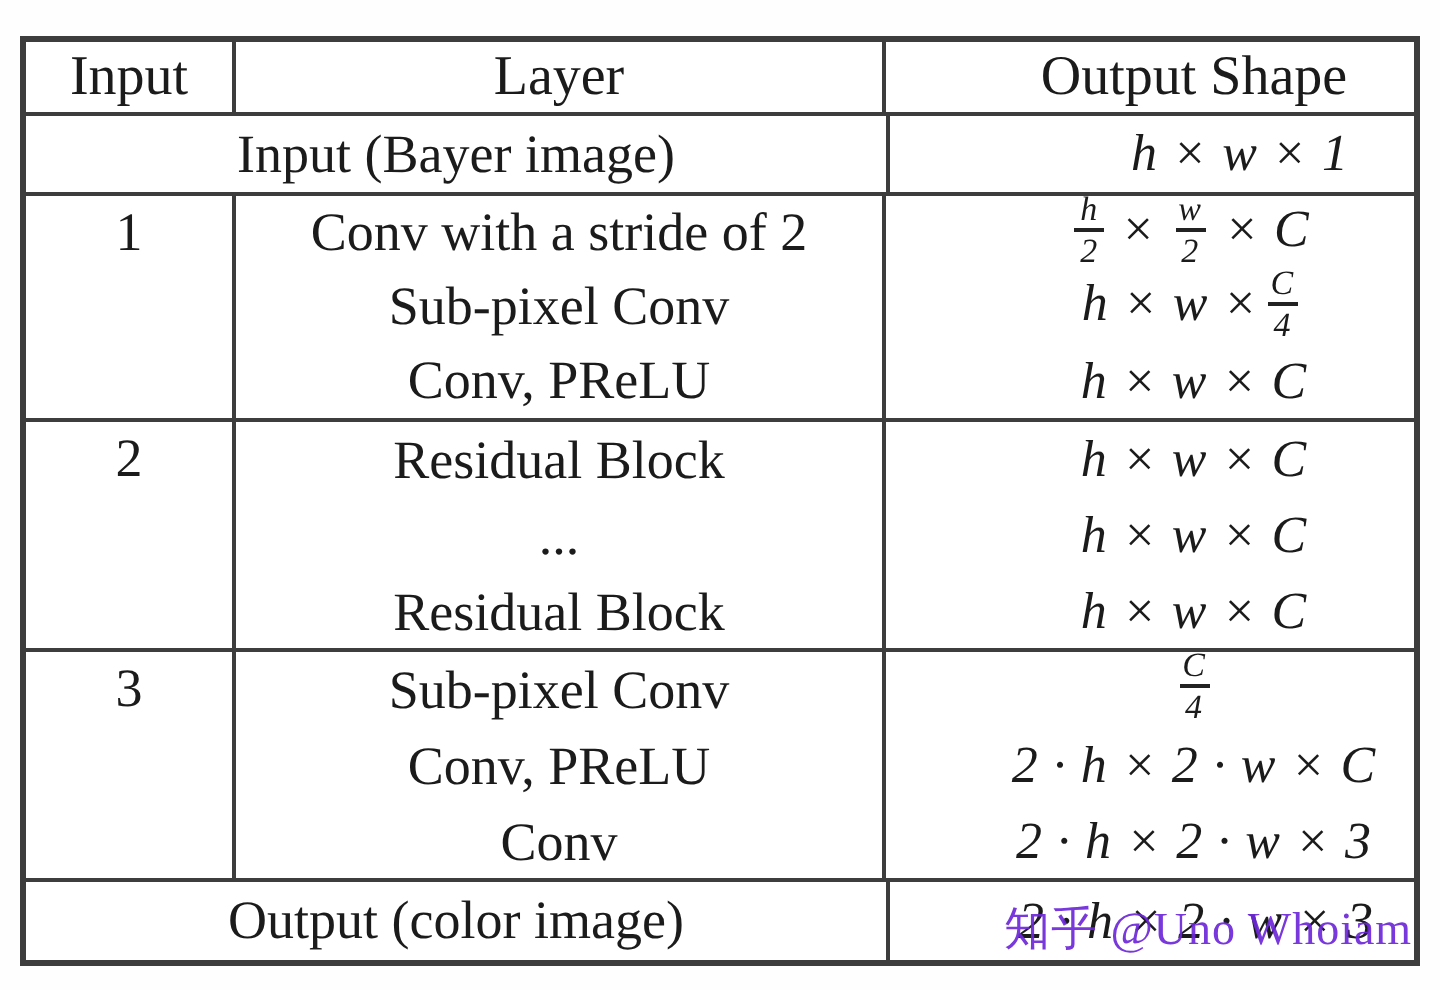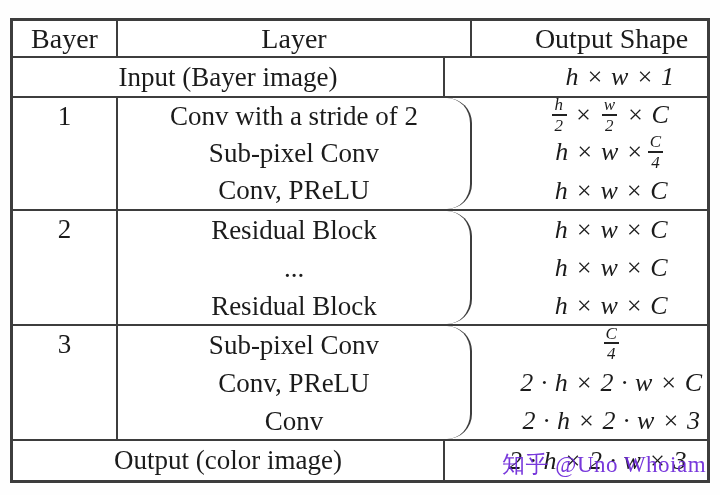--- a/index.html
+++ b/index.html
@@ -22,31 +22,31 @@
   .row-stage1  { height:113px; }
   .row-stage2  { height:115px; }
   .row-stage3  { height:115px; }
   .row-output  { flex:1; }
 
   .cell { border-right:2px solid #3d3d3d; display:flex; flex-direction:column;
           align-items:center; justify-content:center; overflow:hidden; }
   .cell:last-child { border-right:none;margin-left:44px; }
 
   .col-stage { width:105px; flex:none; }
-  .col-layer { width:354px; flex:none; }
+  .col-layer { width:325px; flex:none; }
   .col-shape { flex:1; }
   .col-span2 { width:432px; flex:none; }
 
   .hdr { font-size:28px; line-height:35px; }
 
   .txt { font-size:27px; line-height:37px; white-space:nowrap; }
 
   .math { font-style:italic; font-size:26px; white-space:nowrap; letter-spacing:0.5px; }
 
-  .lines { justify-content:space-between;border-radius:25px; }
+  .lines { justify-content:center; }
   .lines .txt, .lines .mline { height:37px; line-height:37px; display:flex;
           align-items:center; justify-content:center; width:100%; }
   .row-stage2 .lines .txt, .row-stage2 .lines .mline,
   .row-stage3 .lines .txt, .row-stage3 .lines .mline { height:38px; line-height:38px; }
 
   .stage-num { justify-content:flex-start; }
   .stage-num .txt { height:37px; line-height:37px; }
 
   .frac { display:inline-flex; flex-direction:column; align-items:center;
           vertical-align:middle; line-height:1; margin:0 3px; position:relative; top:-2px; }
@@ -64,21 +64,21 @@
 </style>
 </head>
 <body>
 
 <div class="page">
 
   <div class="arch-table">
 
     <div class="trow row-header">
       <div class="cell col-stage">
-        <span class="hdr">Bayer</span>
+        <span class="hdr">Input</span>
       </div>
       <div class="cell col-layer">
         <span class="hdr">Layer</span>
       </div>
       <div class="cell col-shape">
         <span class="hdr">Output Shape</span>
       </div>
     </div>
 
     <div class="trow row-input">

